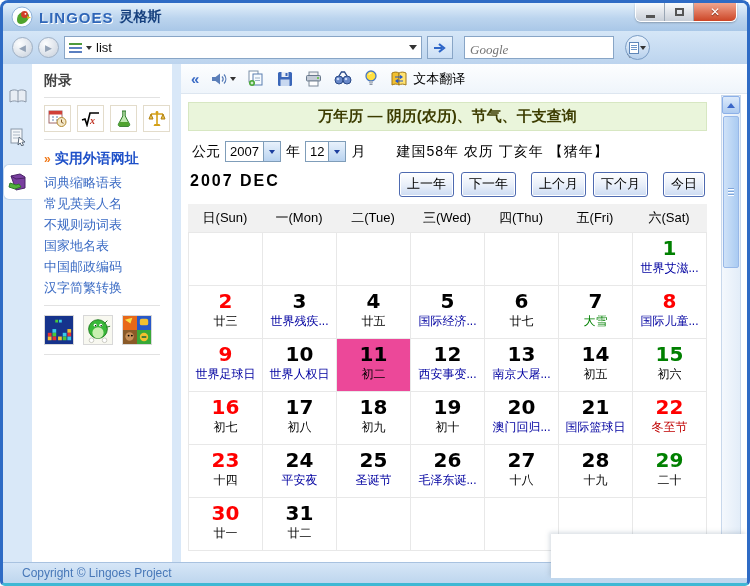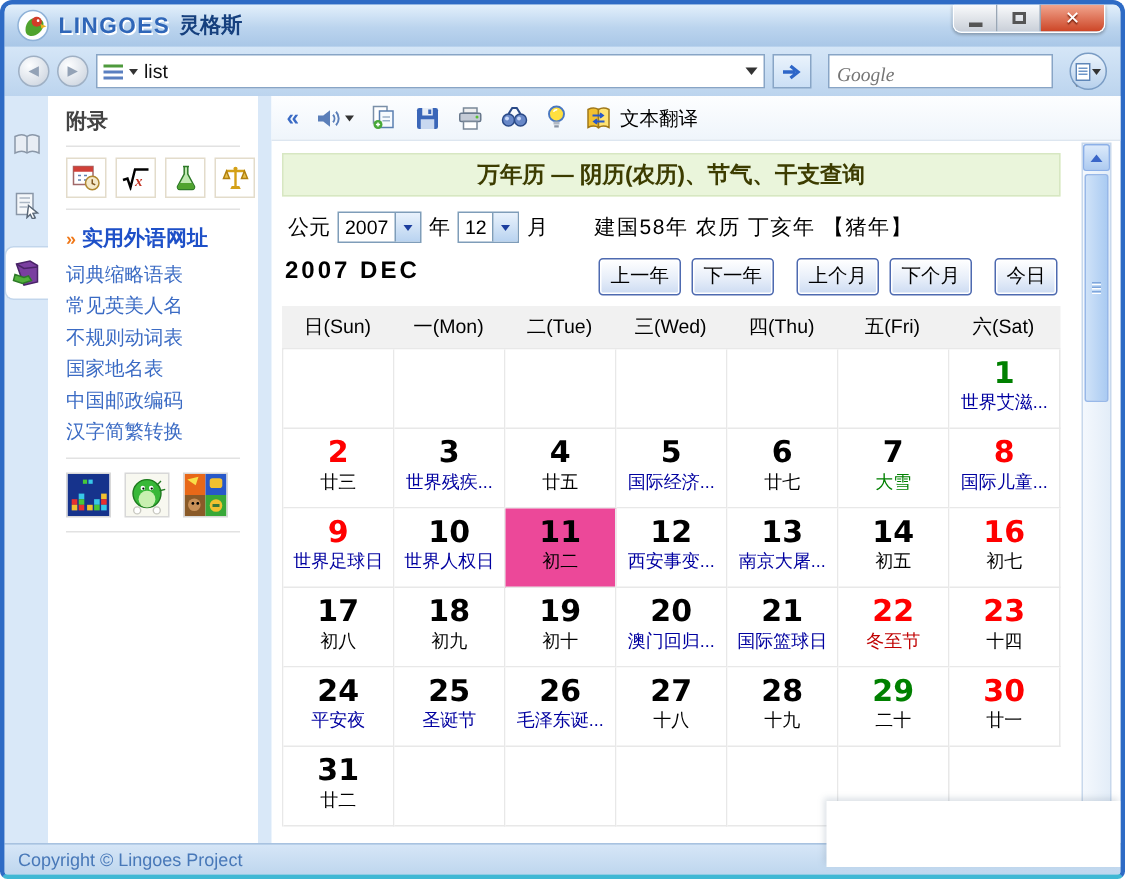--- a/index.html
+++ b/index.html
@@ -27,21 +27,21 @@
   .glyph-max{ width:9px; height:8px; border:2px solid #555; }
   .glyph-close{ color:#fff; font-weight:bold; font-size:12px; text-shadow:0 1px 1px #7A2410; }
 
   
   .navbar{ height:33px; background:linear-gradient(#D5E6F7,#BCD4EE); display:flex; align-items:center;
     padding:0 9px; gap:5px; flex:0 0 auto; }
   .roundbtn{ width:21px; height:21px; border-radius:50%; border:1px solid #9FB0C4;
     background:radial-gradient(circle at 35% 30%,#FDFEFF,#C6CFDB); color:#93A2B6; font-size:9px;
     display:flex; align-items:center; justify-content:center; }
   .searchbox{ display:flex; align-items:center; height:23px; background:#fff;
-    border:1px solid #88A5C6; width:446px; padding:0 4px; gap:4px; }
+    border:1px solid #88A5C6; width:358px; padding:0 4px; gap:4px; }
   .listicon{ display:flex; flex-direction:column; gap:2px; }
   .listicon i{ display:block; width:13px; height:2px; background:#5A7FC0; }
   .listicon i:first-child{ background:#4E9A3C; }
   .searchinput{ flex:1; border:none; outline:none; font-size:13px; color:#111; height:19px;
     font-family:"Liberation Sans",sans-serif; background:transparent; }
   .tri{ width:0; height:0; border-left:4px solid transparent; border-right:4px solid transparent;
     border-top:5px solid #333; }
   .tri.small{ border-left-width:3px; border-right-width:3px; border-top-width:4px; }
   .gobtn{ width:26px; height:23px; border:1px solid #88A5C6; background:linear-gradient(#EAF3FC,#CBDFF5);
     display:flex; align-items:center; justify-content:center; }
@@ -123,21 +123,21 @@
   .sbtn.up{ top:0; } .sbtn.down{ bottom:0; }
   .sbtn .tri{ border-top-color:#3A66C8; }
   .sbtn.up .tri{ border-top:none; border-bottom:5px solid #3A66C8; }
   .thumb{ position:absolute; left:1px; right:1px; top:20px; height:152px;
     background:linear-gradient(90deg,#CFE2F8,#AACBF2); border:1px solid #98B8E8; border-radius:2px; }
   .grip{ position:absolute; left:4px; right:4px; top:50%; margin-top:-4px; }
   .grip i{ display:block; height:1px; background:#7FA6DC; margin-bottom:2px; box-shadow:0 1px 0 #fff; }
 
   
   .statusbar{ height:21px; flex:0 0 auto; background:linear-gradient(#D6E6F7,#BED6EE);
-    border-top:1px solid #A8C2E0; display:flex; align-items:center; padding:0 9px;
+    border-top:1px solid #A8C2E0; display:flex; align-items:center; padding:0 19px;
     font-size:12px; color:#4878B8; }
 
   .white-popup{ position:absolute; right:0; bottom:5px; width:196px; height:44px; background:#fff;
     box-shadow:-2px -2px 4px rgba(120,140,160,.25); z-index:50; }
 
   svg{ display:block; }
 </style>
 </head>
 <body>
 
@@ -478,20 +478,24 @@
             </div>
             <div class="cell">
               <div class="day c-black">13</div>
               <div class="lblrow l-blue">南京大屠...</div>
             </div>
             <div class="cell">
               <div class="day c-black">14</div>
               <div class="lblrow l-black">初五</div>
             </div>
             <div class="cell">
+              <div class="day c-green">15</div>
+              <div class="lblrow l-black">初六</div>
+            </div>
+            <div class="cell">
               <div class="day c-red">16</div>
               <div class="lblrow l-black">初七</div>
             </div>
             <div class="cell">
               <div class="day c-black">17</div>
               <div class="lblrow l-black">初八</div>
             </div>
             <div class="cell">
               <div class="day c-black">18</div>
               <div class="lblrow l-black">初九</div>

